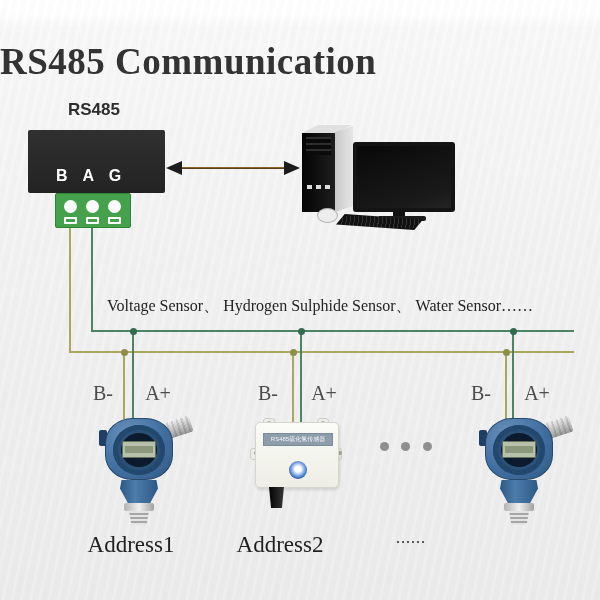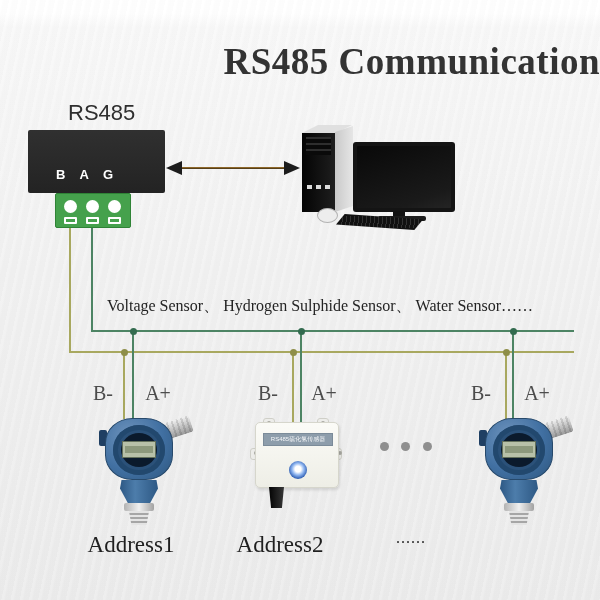--- a/index.html
+++ b/index.html
@@ -8,27 +8,27 @@
     background:linear-gradient(180deg,#ffffff 0px,#ffffff 14px,#f8f8f8 28px,#f1f1f1 45%,#ebebeb 100%);
     font-family:"Liberation Serif",serif;
   }
   .stage::before{
     content:"";position:absolute;inset:0;pointer-events:none;opacity:.16;
     background:repeating-linear-gradient(102deg,rgba(255,255,255,.9) 0 2px,rgba(205,205,205,.35) 4px 9px);
   }
   .d{position:absolute;}
 
   
-  .title{left:0;right:0;top:40px;text-align:right;font-weight:bold;font-size:37px;color:#333;letter-spacing:.5px;}
-  .rs485-label{left:68px;top:100px;font-family:"Liberation Sans",sans-serif;font-size:22px;color:#2e2e2e;}
+  .title{left:0;right:0;top:40px;text-align:left;font-weight:bold;font-size:37px;color:#333;letter-spacing:.5px;}
+  .rs485-label{left:68px;top:100px;font-family:"Liberation Sans",sans-serif;font-size:17px;color:#2e2e2e;font-weight:bold;}
   .sensor-line{left:80px;top:296px;width:480px;text-align:center;font-size:16px;color:#242424;}
 
   
   .conv-box{left:28px;top:130px;width:137px;height:63px;background:linear-gradient(180deg,#303030,#232323);border-radius:2px;}
-  .conv-ports{left:56px;top:167px;color:#fff;font-family:"Liberation Sans",sans-serif;font-weight:bold;font-size:13px;word-spacing:9px;letter-spacing:1px;}
+  .conv-ports{left:56px;top:167px;color:#fff;font-family:"Liberation Sans",sans-serif;font-weight:bold;font-size:16px;word-spacing:9px;letter-spacing:1px;}
   .term-block{left:55px;top:193px;width:76px;height:35px;background:#45a14c;border:1px solid #2f8336;border-radius:2px;box-sizing:border-box;}
   .term-pin{position:absolute;top:6px;width:13px;height:13px;border-radius:50%;background:#fff;}
   .term-slot{position:absolute;top:23px;width:13px;height:7px;border:2px solid #fff;border-radius:1px;box-sizing:border-box;}
   .p1{left:8px}.p2{left:30px}.p3{left:52px}
 
   
   .arrow-shaft{left:180px;top:167px;width:106px;height:2px;background:linear-gradient(180deg,#a97a30,#3a2c12);}
   .arrow-left{left:166px;top:161px;width:0;height:0;border-top:7px solid transparent;border-bottom:7px solid transparent;border-right:16px solid #1c1c1c;}
   .arrow-right{left:284px;top:161px;width:0;height:0;border-top:7px solid transparent;border-bottom:7px solid transparent;border-left:16px solid #1c1c1c;}
 

